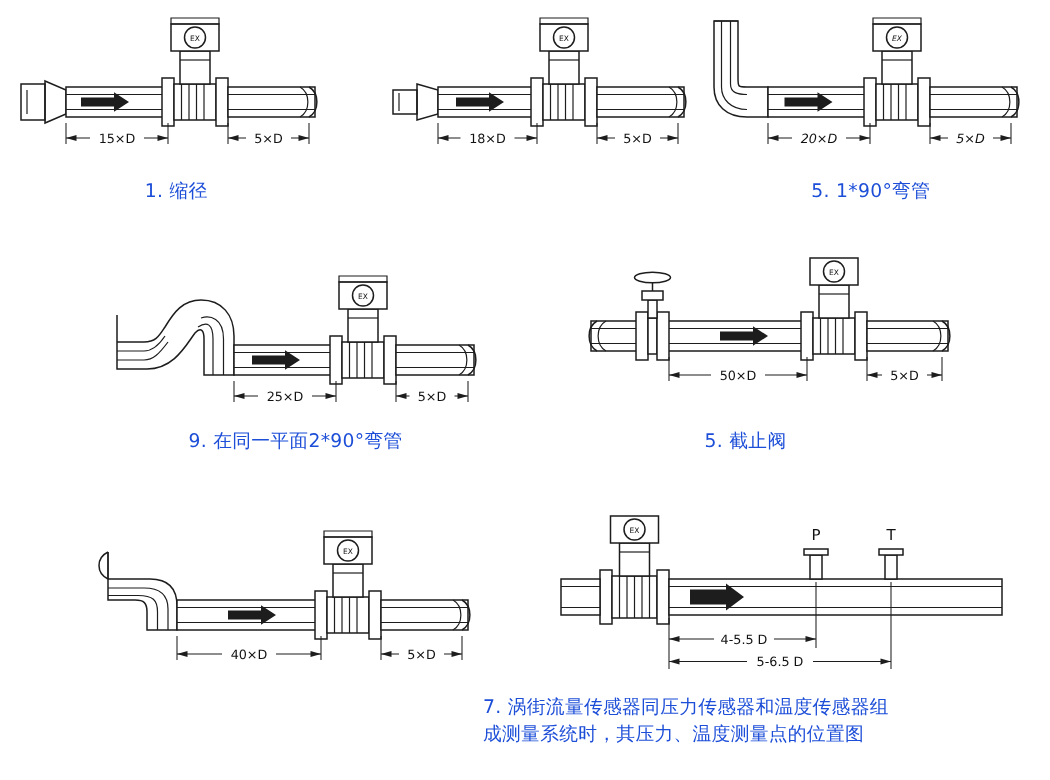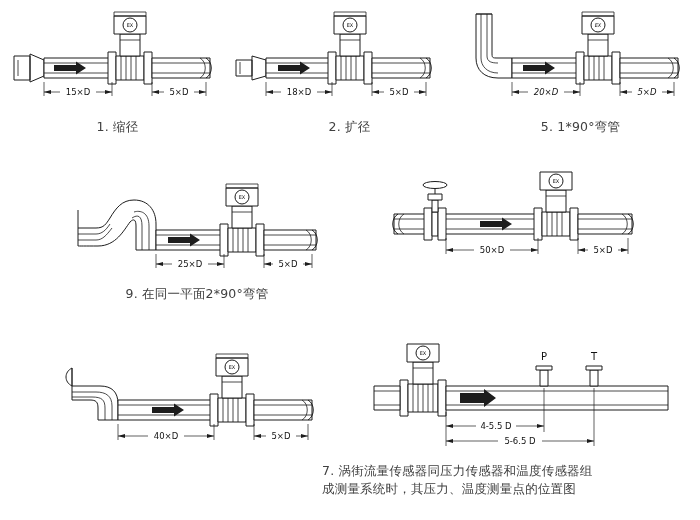--- a/index.html
+++ b/index.html
@@ -23,21 +23,21 @@
   }
   .panel {
     position: absolute;
     text-align: right;
   }
   .caption {
     position: absolute;
     text-align: center;
     font-size: 12.5px;
     line-height: 1.45;
-    color: #404040;
+    color: #1d4ed8;
     letter-spacing: 0.2px;
     white-space: pre-line;
   }
   svg { display: block; overflow: visible; }
   .ln { stroke: #1d1d1d; stroke-width: 1; fill: none; }
   .ln-thin { stroke: #1d1d1d; stroke-width: 0.8; fill: none; }
   .ln-dim { stroke: #1d1d1d; stroke-width: 0.7; fill: none; }
   .fillw { fill: #ffffff; }
   .dimtxt { font-family: "DejaVu Sans", "Liberation Sans", sans-serif; font-size: 8.5px; fill: #111; }
   .lbltxt { font-family: "DejaVu Sans", "Liberation Sans", sans-serif; font-size: 10px; fill: #111; }
@@ -108,21 +108,21 @@
         <path class="ln-dim" d="M142,88 L196,88"></path>
         <path class="arrowblk" d="M142,88 L149,86 L149,90 Z"></path>
         <path class="arrowblk" d="M196,88 L189,86 L189,90 Z"></path>
         <rect x="154" y="82" width="30" height="11" fill="#fff"></rect>
         <text class="dimtxt" x="169" y="91" text-anchor="middle">5×D</text>
       </g>
     </svg>
   </div>
   <div class="caption" style="left:10px; top:118px; width:215px;">1. 缩径</div>
 
-  <div class="panel" style="left:230px; top:4px; width:215px; height:100px;">
+  <div class="panel" style="left:256px; top:4px; width:215px; height:100px;">
     <svg width="215" height="100" viewBox="0 0 215 100">
 
       <g>
         <path class="ln fillw" d="M6,56 L6,72 L22,72 L22,56 Z"></path>
         <path class="ln" d="M22,52 L36,56 L36,72 L22,76 Z"></path>
         <path class="ln-thin" d="M10,58 L10,70"></path>
       </g>
       <g>
         <path class="ln fillw" d="M36,54 L102,54 L102,74 L36,74 Z"></path>
         <path class="ln-thin" d="M36,59 L102,59"></path>
@@ -164,21 +164,20 @@
         <path class="ln-dim" d="M142,78 L142,92"></path>
         <path class="ln-dim" d="M196,78 L196,92"></path>
         <path class="ln-dim" d="M142,88 L196,88"></path>
         <path class="arrowblk" d="M142,88 L149,86 L149,90 Z"></path>
         <path class="arrowblk" d="M196,88 L189,86 L189,90 Z"></path>
         <rect x="154" y="82" width="30" height="11" fill="#fff"></rect>
         <text class="dimtxt" x="169" y="91" text-anchor="middle">5×D</text>
       </g>
     </svg>
   </div>
-  <div class="caption" style="left:242px; top:118px; width:215px;">2. 扩径</div>
 
   <div class="panel" style="left:468px; top:4px; width:225px; height:100px;font-style:italic;">
     <svg width="225" height="100" viewBox="0 0 225 100">
 
       <g>
         <path class="ln fillw" d="M8,10 L8,54 C8,66 16,74 30,74 L44,74 L44,54 L30,54 C24,54 24,54 24,48 L24,10 Z"></path>
         <path class="ln-thin" d="M13,10 L13,54 C13,62 19,69 30,69"></path>
         <path class="ln-thin" d="M19,10 L19,52 C19,58 24,59 30,59"></path>
         <path class="ln-thin" d="M8,10 L24,10"></path>
       </g>
@@ -347,20 +346,21 @@
         <path class="ln-dim" d="M190,56 L190,72"></path>
         <path class="ln-dim" d="M240,56 L240,72"></path>
         <path class="ln-dim" d="M190,68 L240,68"></path>
         <path class="arrowblk" d="M190,68 L197,66 L197,70 Z"></path>
         <path class="arrowblk" d="M240,68 L233,66 L233,70 Z"></path>
         <rect x="200" y="62" width="30" height="11" fill="#fff"></rect>
         <text class="dimtxt" x="215" y="71" text-anchor="middle">5×D</text>
       </g>
     </svg>
   </div>
+  <div class="caption" style="left:372px; top:285px; width:250px;">5. 截止阀</div>
 
   <div class="panel" style="left:56px; top:350px; width:270px; height:106px;">
     <svg width="270" height="106" viewBox="0 0 270 106">
 
       <g>
         <path class="ln fillw" d="M16,18 L16,36 L44,36 C56,36 62,42 62,54 L62,70 L42,70 L42,58 C42,52 40,50 34,50 L16,50 L16,36"></path>
         <path class="ln-thin" d="M16,42 L40,42 C50,42 56,46 56,56 L56,70"></path>
         <path class="ln-thin" d="M16,47 L36,47 C46,47 49,50 49,58 L49,70"></path>
         <path class="ln-thin" d="M16,18 L16,36"></path>
         <path class="ln" d="M16,18 C8,22 8,32 16,36"></path>

